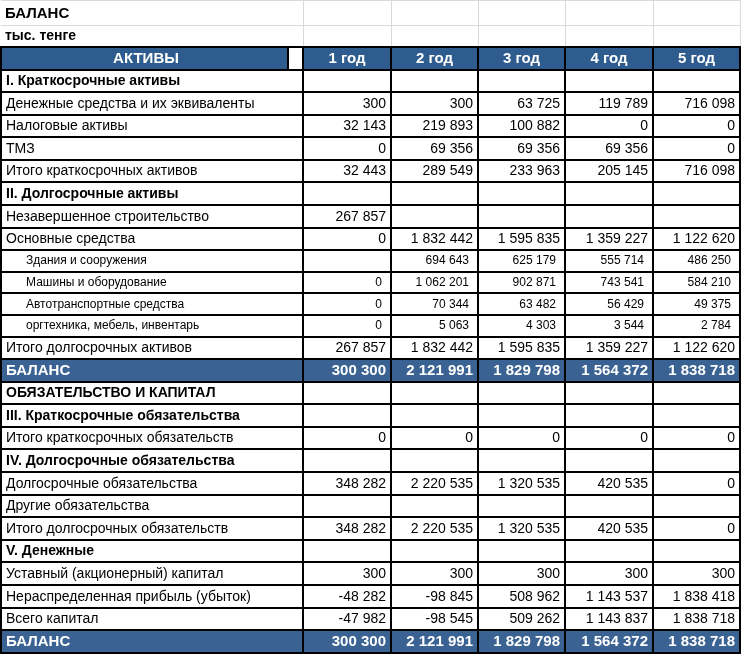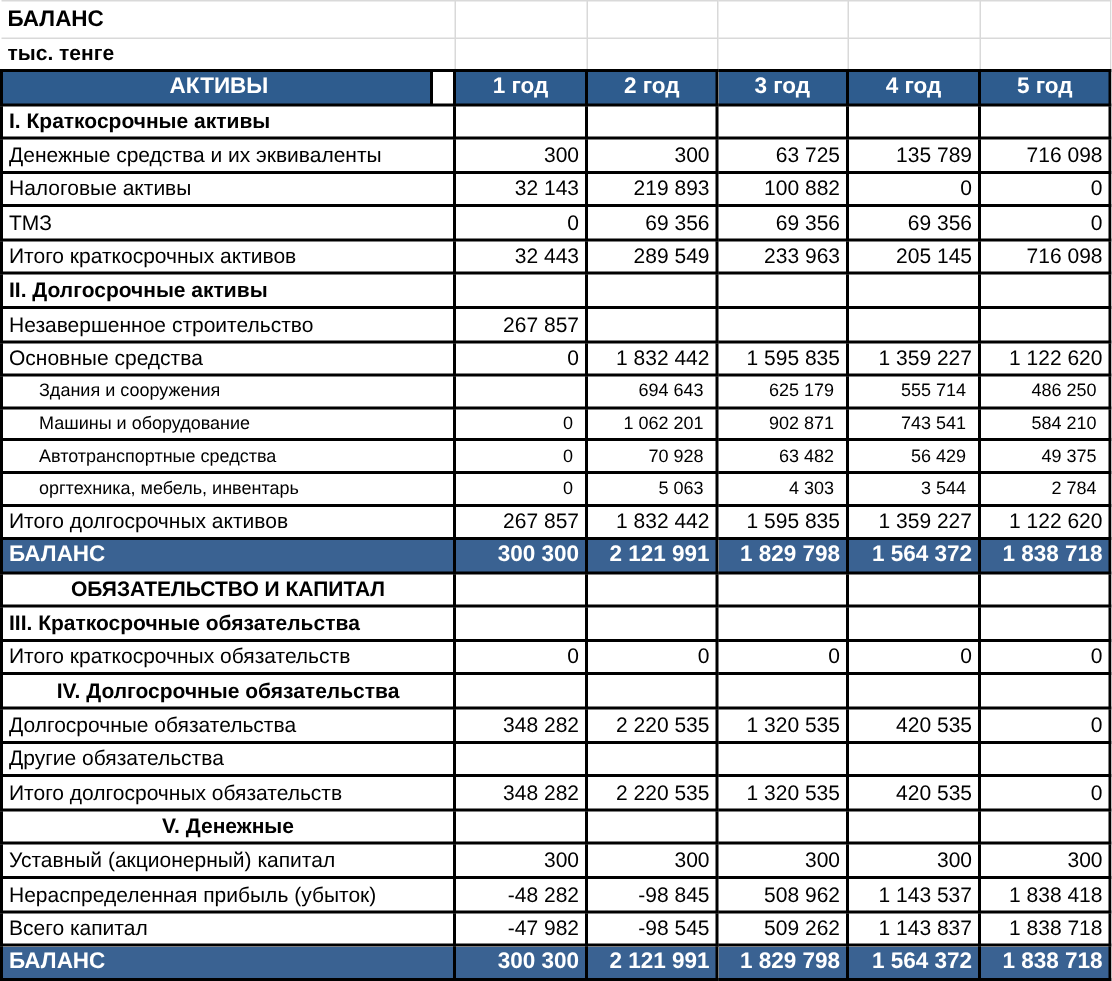--- a/index.html
+++ b/index.html
@@ -65,21 +65,21 @@
       #ffffff 287px, #ffffff 100%);
     padding-right: 16px;
   }
 
   
   tbody td { border: 2px solid #000; background: #fff; }
   td.val { text-align: right; }
   td.lbl { text-align: left; }
 
   tr.r-section td.lbl   { font-weight: bold; }
-  tr.r-section-center td.lbl { font-weight: bold; text-align: center; }
+  tr.r-section-center td.lbl { font-weight: bold; text-align: left; }
   tr.r-total td         { font-weight: normal; }
 
   tr.r-subitem td {
     border-top-width: 1px;
     font-size: 12px;
     height: 21px;
   }
   tr.r-subitem td.lbl { padding-left: 24px; }
   tr.r-subitem td.val { padding-right: 8px; }
 
@@ -140,21 +140,21 @@
           <td class="val"></td>
           <td class="val"></td>
           <td class="val"></td>
           <td class="val"></td>
         </tr>
         <tr class="r-data">
           <td class="lbl">Денежные средства и их эквиваленты</td>
           <td class="val">300</td>
           <td class="val">300</td>
           <td class="val">63 725</td>
-          <td class="val">135 789</td>
+          <td class="val">119 789</td>
           <td class="val">716 098</td>
         </tr>
         <tr class="r-data">
           <td class="lbl">Налоговые активы</td>
           <td class="val">32 143</td>
           <td class="val">219 893</td>
           <td class="val">100 882</td>
           <td class="val">0</td>
           <td class="val">0</td>
         </tr>
@@ -210,21 +210,21 @@
           <td class="lbl">Машины и оборудование</td>
           <td class="val">0</td>
           <td class="val">1 062 201</td>
           <td class="val">902 871</td>
           <td class="val">743 541</td>
           <td class="val">584 210</td>
         </tr>
         <tr class="r-subitem">
           <td class="lbl">Автотранспортные средства</td>
           <td class="val">0</td>
-          <td class="val">70 928</td>
+          <td class="val">70 344</td>
           <td class="val">63 482</td>
           <td class="val">56 429</td>
           <td class="val">49 375</td>
         </tr>
         <tr class="r-subitem">
           <td class="lbl">оргтехника, мебель, инвентарь</td>
           <td class="val">0</td>
           <td class="val">5 063</td>
           <td class="val">4 303</td>
           <td class="val">3 544</td>

